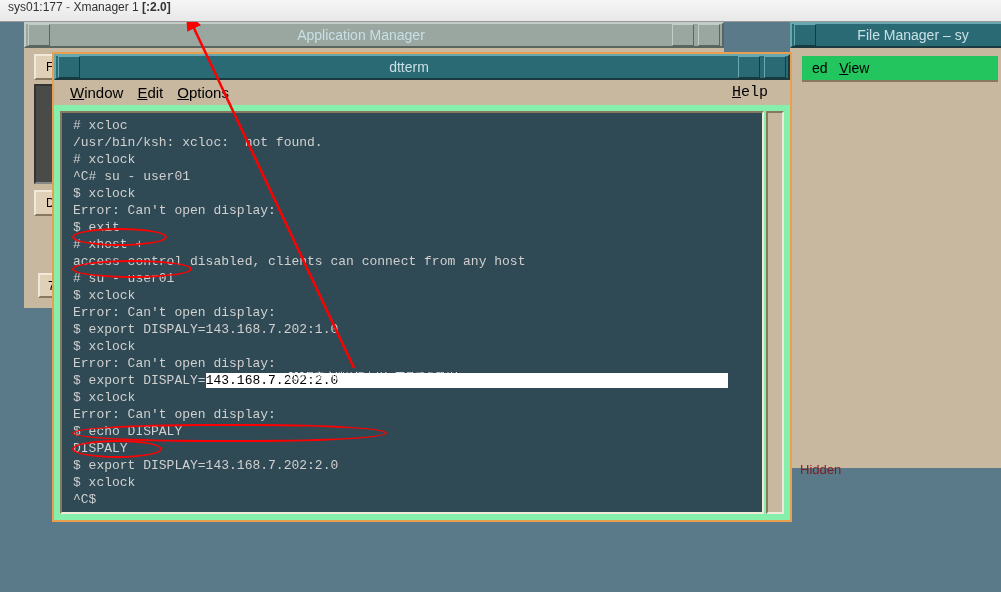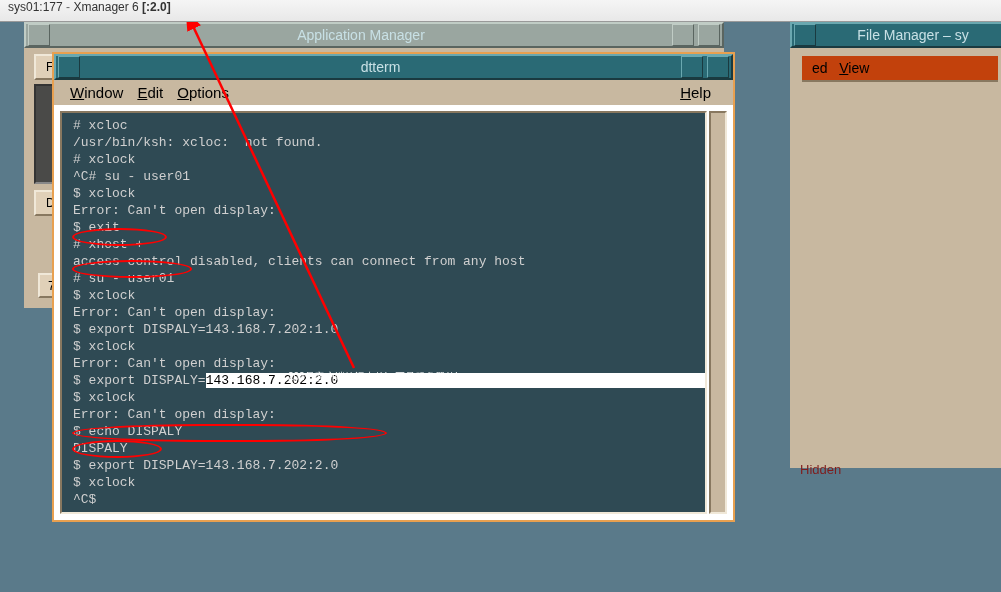--- a/index.html
+++ b/index.html
@@ -67,38 +67,38 @@
     .am-inner { background:#4a4a48; height:100px; border:2px inset #888; margin-top:4px; }
     .am-bottom { position:absolute; bottom:10px; left:14px; }
     .am-numbox {
       display:inline-block; background:#e0d0b8; padding:3px 8px; font-size:13px;
       border:2px solid; border-color:#f0e8d8 #887860 #887860 #f0e8d8;
     }
     
     .fm-win { position: absolute; top: 22px; left: 790px; width: 220px; z-index: 6; }
     .fm-win .body { background:#c8b8a0; height:420px; border-left:4px solid #c8b8a0; border-right:4px solid #c8b8a0; padding:8px; }
     .fm-menu {
-      background:#c2410c; padding:4px 10px; font-size:14px;
+      background:#22c55e; padding:4px 10px; font-size:14px;
       border-bottom:2px solid #887860;
     }
     .fm-menu .u { text-decoration:underline; }
     .fm-hidden { position:absolute; top:440px; left:10px; font-size:13px; color:#7f1d1d; }
     
     .dt-win {
-      position: absolute; top: 52px; left: 52px; width: 683px; z-index: 50;
+      position: absolute; top: 52px; left: 52px; width: 740px; z-index: 50;
       border: 2px solid #e8a050;
-      background: #ffffff;
+      background: #86efac;
     }
     .dt-menubar {
       background:#c8b8a0; padding:4px 16px; font-size:15px;
       display:flex;
     }
     .dt-menubar .mi { margin-right:14px; cursor:pointer; }
     .dt-menubar .u { text-decoration:underline; }
-    .dt-menubar .help { margin-left:auto; margin-right:6px; }
+    .dt-menubar .help { margin-left:auto; margin-right:6px;font-family:Liberation Mono, monospace; }
     
     .term-wrap { padding:6px; display:flex; }
     .term {
       background:#2f4a54; color:#d0d0d0;
       font-family:"Lucida Console","Courier New",monospace;
       font-size:13px; line-height:17px;
       padding:4px 11px;
       flex:1;
       border:2px solid; border-color:#887860 #f0e8d8 #f0e8d8 #887860;
       white-space:pre;
@@ -114,21 +114,21 @@
     .circle3 { position:absolute; top:424px; left:72px; z-index:81; width:315px; height:18px; border:2px solid red; border-radius:50%/60%; pointer-events:none; }
     .circle4 { position:absolute; top:440px; left:72px; z-index:81; width:90px; height:18px; border:2px solid red; border-radius:50%; pointer-events:none; }
     .red-note { position:absolute; top:370px; left:288px; z-index:82; color:#ffffff; font-size:10px; pointer-events:none; }
   </style>
 </head>
 <body>
 
 <div class="xmanager-bar">
   <span>sys01:177</span>
   <span class="sep">&nbsp;-&nbsp;</span>
-  <span>Xmanager 6</span>&nbsp;
+  <span>Xmanager 1</span>&nbsp;
   <span class="disp">[:2.0]</span>
 </div>
 
 <div class="am-win">
   <div class="titlebar-base">
     <div class="titlebar-btn"></div>
     <div class="titlebar-title">Application Manager</div>
     <div class="titlebar-btn"></div>
     <div class="titlebar-btn"></div>
   </div>

